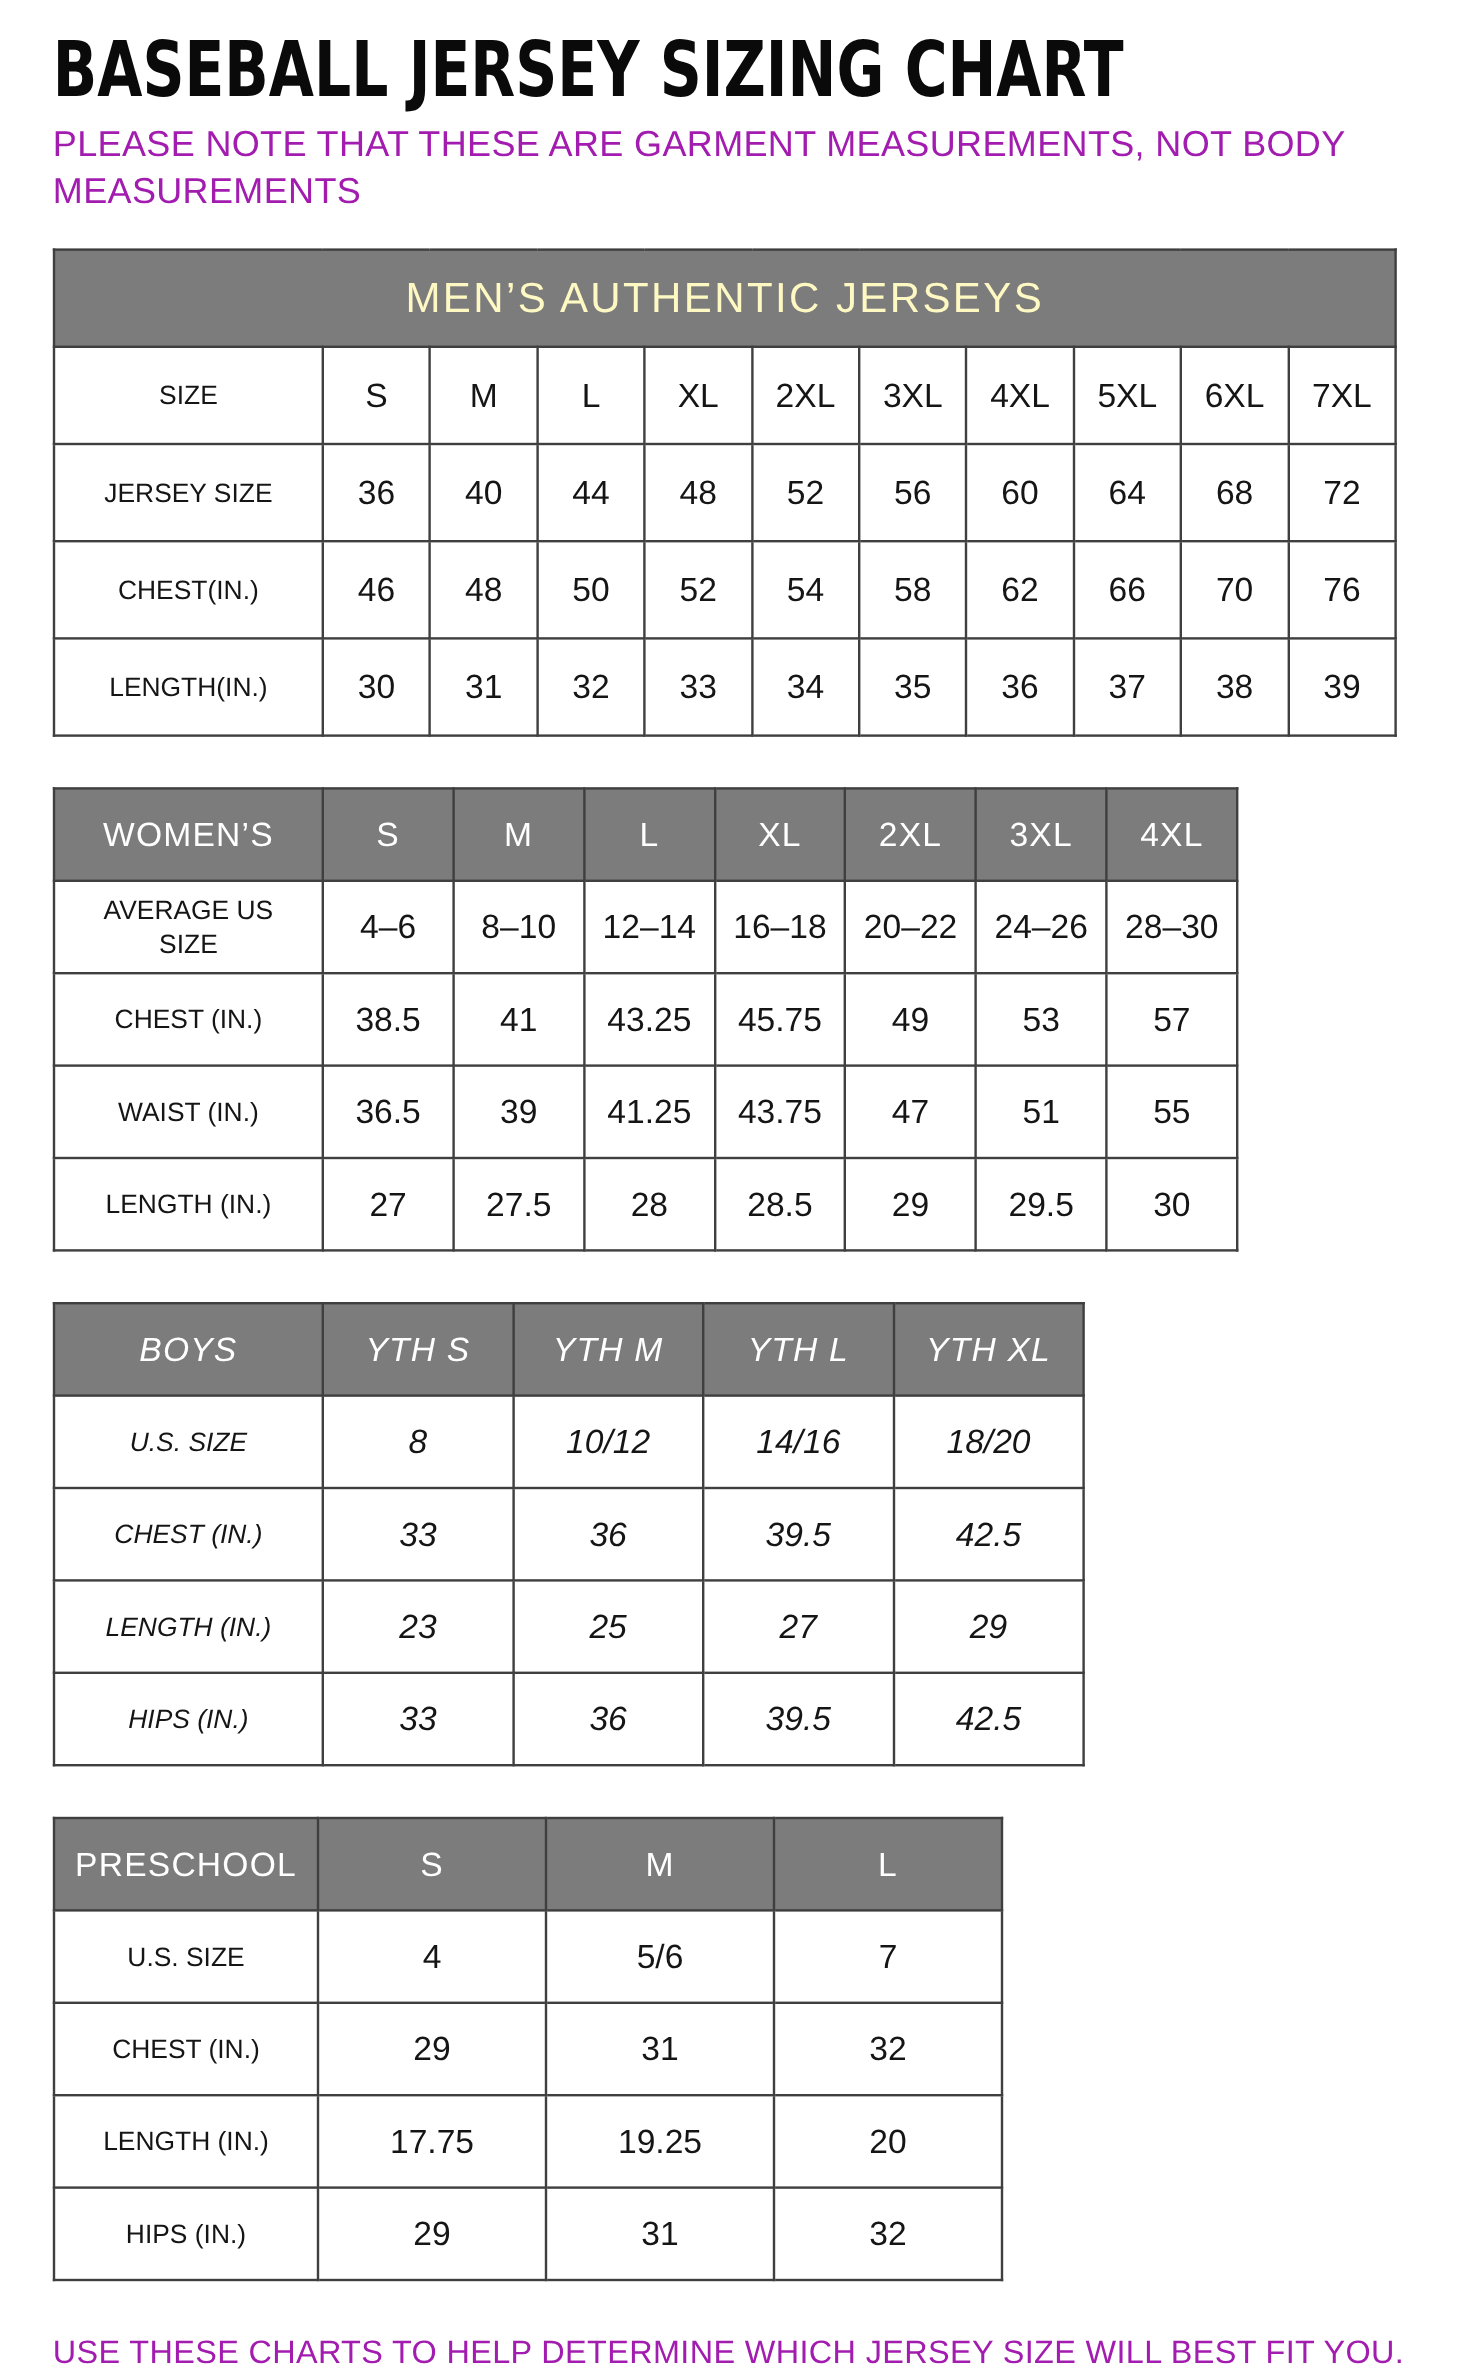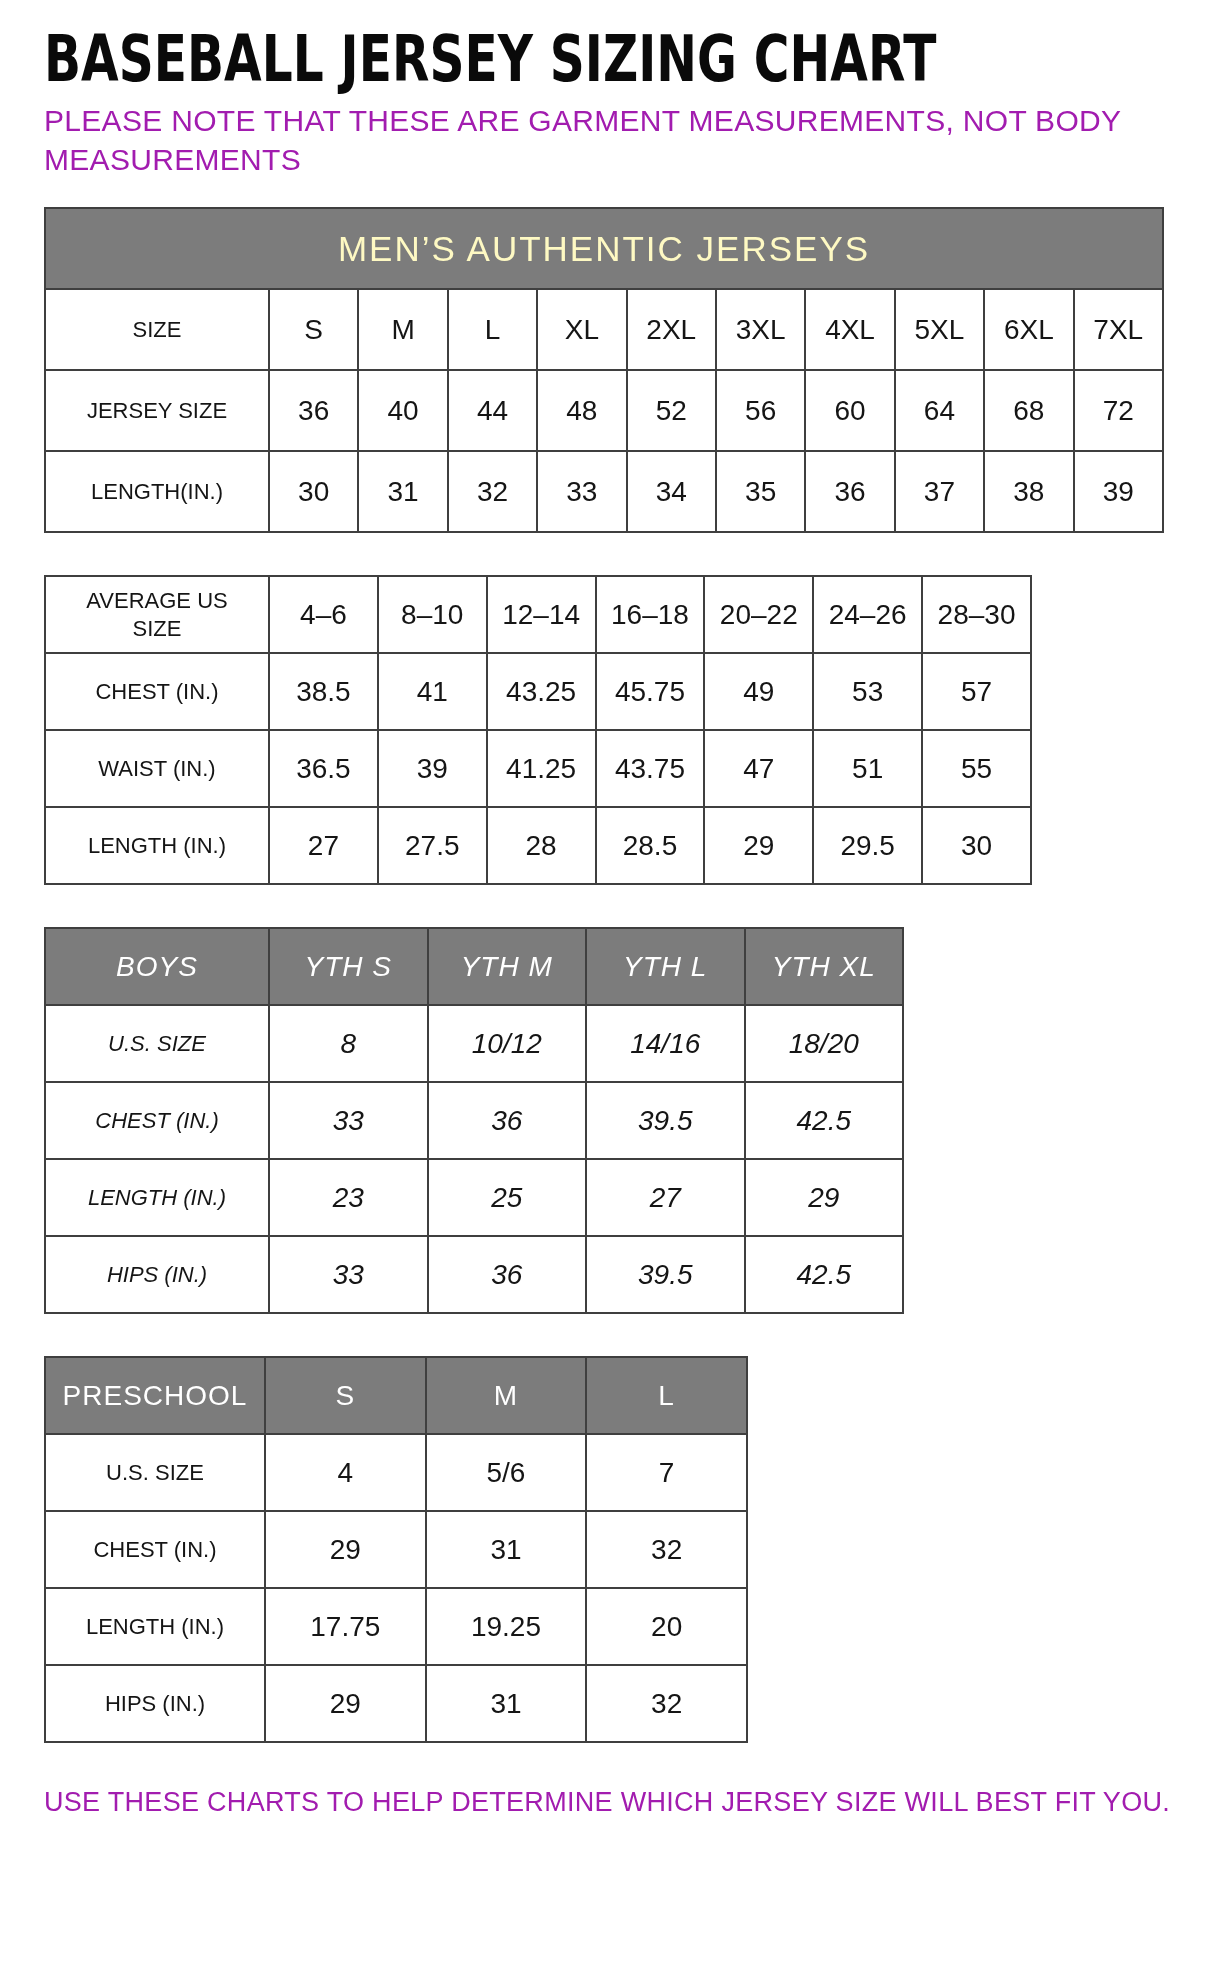--- a/index.html
+++ b/index.html
@@ -65,21 +65,21 @@
     padding: 0 34px;
     line-height: 1.25;
     text-align: center;
   }
   .sizing-table td.val { font-size: 28px; }
 
   #tbl-mens { width: 1120px; }
   #tbl-mens tr { height: 81px; }
   #tbl-womens { width: 988px; }
   #tbl-boys { width: 860px; font-style: italic; }
-  #tbl-preschool { width: 704px; }
+  #tbl-preschool { width: 792px; }
   #tbl-preschool col.c-label { width: 220px; }
 </style>
 </head>
 <body>
 
 <div class="page">
 
   <h1 class="page-title">BASEBALL JERSEY SIZING CHART</h1>
 
   <p class="note top">PLEASE NOTE THAT THESE ARE GARMENT MEASUREMENTS, NOT BODY MEASUREMENTS</p>
@@ -122,20 +122,33 @@
           <td class="val">44</td>
           <td class="val">48</td>
           <td class="val">52</td>
           <td class="val">56</td>
           <td class="val">60</td>
           <td class="val">64</td>
           <td class="val">68</td>
           <td class="val">72</td>
         </tr>
         <tr>
+          <th class="row-label">CHEST(IN.)</th>
+          <td class="val">46</td>
+          <td class="val">48</td>
+          <td class="val">50</td>
+          <td class="val">52</td>
+          <td class="val">54</td>
+          <td class="val">58</td>
+          <td class="val">62</td>
+          <td class="val">66</td>
+          <td class="val">70</td>
+          <td class="val">76</td>
+        </tr>
+        <tr>
           <th class="row-label">LENGTH(IN.)</th>
           <td class="val">30</td>
           <td class="val">31</td>
           <td class="val">32</td>
           <td class="val">33</td>
           <td class="val">34</td>
           <td class="val">35</td>
           <td class="val">36</td>
           <td class="val">37</td>
           <td class="val">38</td>
@@ -150,20 +163,30 @@
         <col>
         <col>
         <col>
         <col>
         <col>
         <col>
         <col>
       </colgroup>
       <tbody>
         <tr>
+          <th class="hdr-cell">WOMEN’S</th>
+          <th class="hdr-cell">S</th>
+          <th class="hdr-cell">M</th>
+          <th class="hdr-cell">L</th>
+          <th class="hdr-cell">XL</th>
+          <th class="hdr-cell">2XL</th>
+          <th class="hdr-cell">3XL</th>
+          <th class="hdr-cell">4XL</th>
+        </tr>
+        <tr>
           <th class="row-label">AVERAGE US SIZE</th>
           <td class="val">4–6</td>
           <td class="val">8–10</td>
           <td class="val">12–14</td>
           <td class="val">16–18</td>
           <td class="val">20–22</td>
           <td class="val">24–26</td>
           <td class="val">28–30</td>
         </tr>
         <tr>

